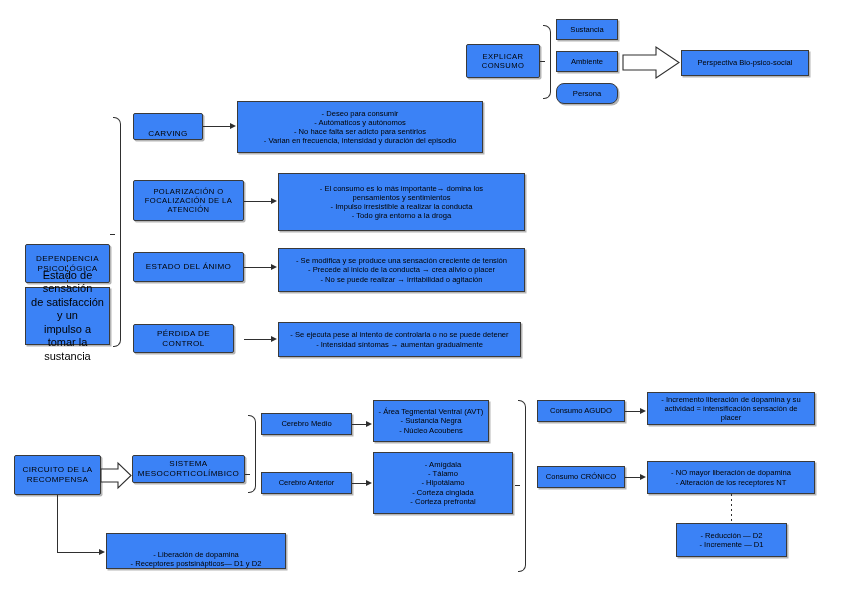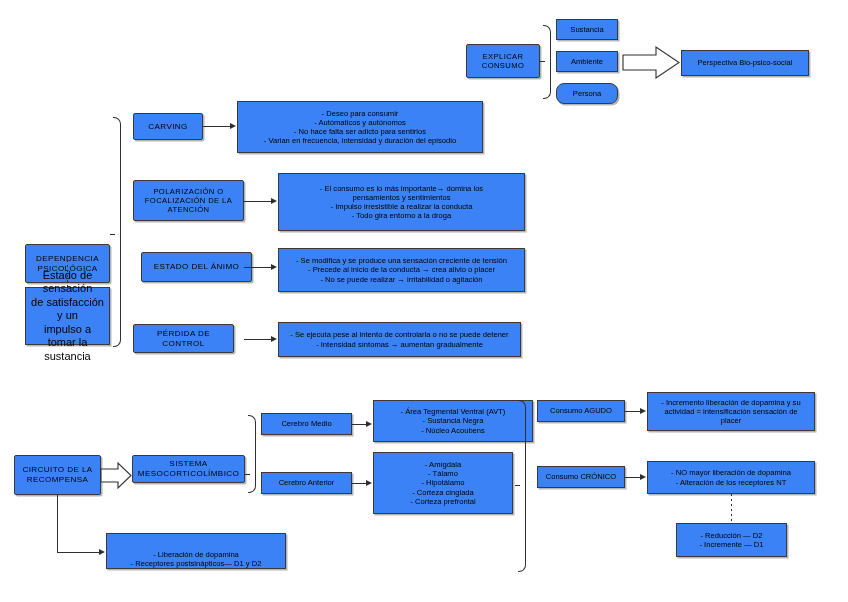--- a/index.html
+++ b/index.html
@@ -112,21 +112,21 @@
   <div class="node rect f7" style="left:25px;top:287px;width:85px;height:58px;">
     <span class="txt">Estado de sensación
 de satisfacción y un
 impulso a tomar la
 sustancia</span>
   </div>
 
   <div class="brace" style="left:113px;top:117px;height:228px;"></div>
   <div class="bracepoint" style="left:110px;top:234px;"></div>
 
-  <div class="node rounded f8 cap" style="left:133px;top:113px;width:70px;height:27px;">
+  <div class="node rounded f8 cap" style="left:133px;top:113px;width:70px;height:27px;align-items:flex-end;">
     <span class="txt">CARVING</span>
   </div>
   <div class="ln lnh" style="left:203px;top:126px;width:28px;"></div>
   <div class="arrowhead" style="left:230px;top:123px;"></div>
   <div class="node rect f75" style="left:237px;top:101px;width:246px;height:52px;">
     <span class="txt">- Deseo para consumir
 - Autómaticos y autónomos
 - No hace falta ser adicto para sentirlos
 - Varian en frecuencia, intensidad y duración del episodio</span>
   </div>
@@ -138,21 +138,21 @@
   </div>
   <div class="ln lnh" style="left:244px;top:201px;width:28px;"></div>
   <div class="arrowhead" style="left:271px;top:198px;"></div>
   <div class="node rect f75" style="left:278px;top:173px;width:247px;height:58px;">
     <span class="txt">- El consumo es lo más importante→ domina los
 pensamientos y sentimientos
 - Impulso irresistible a realizar la conducta
 - Todo gira entorno a la droga</span>
   </div>
 
-  <div class="node rounded f8 cap" style="left:141px;top:252px;width:111px;height:30px;">
+  <div class="node rounded f8 cap" style="left:133px;top:252px;width:111px;height:30px;">
     <span class="txt">ESTADO DEL ÁNIMO</span>
   </div>
   <div class="ln lnh" style="left:244px;top:267px;width:28px;"></div>
   <div class="arrowhead" style="left:271px;top:264px;"></div>
   <div class="node rect f75" style="left:278px;top:248px;width:247px;height:44px;">
     <span class="txt">- Se modifica y se produce una sensación creciente de tensión
 - Precede al inicio de la conducta → crea alivio o placer
 - No se puede realizar → irritabilidad o agitación</span>
   </div>
 
@@ -191,21 +191,21 @@
   </div>
 
   <div class="brace" style="left:248px;top:415px;height:76px;"></div>
   <div class="bracepoint" style="left:245px;top:474px;"></div>
 
   <div class="node rect f75" style="left:261px;top:413px;width:91px;height:22px;">
     <span class="txt">Cerebro Medio</span>
   </div>
   <div class="ln lnh" style="left:352px;top:424px;width:15px;"></div>
   <div class="arrowhead" style="left:366px;top:421px;"></div>
-  <div class="node rect f75" style="left:373px;top:400px;width:160px;height:42px;">
+  <div class="node rect f75" style="left:373px;top:400px;width:116px;height:42px;">
     <span class="txt">- Área Tegmental Ventral (AVT)
 - Sustancia Negra
 - Núcleo Acoubens</span>
   </div>
 
   <div class="node rect f75" style="left:261px;top:472px;width:91px;height:22px;">
     <span class="txt">Cerebro Anterior</span>
   </div>
   <div class="ln lnh" style="left:352px;top:483px;width:15px;"></div>
   <div class="arrowhead" style="left:366px;top:480px;"></div>
@@ -218,21 +218,21 @@
   </div>
 
   <div class="brace" style="left:518px;top:400px;height:170px;"></div>
   <div class="bracepoint" style="left:515px;top:485px;"></div>
 
   <div class="node rect f75" style="left:537px;top:400px;width:88px;height:22px;">
     <span class="txt">Consumo  AGUDO</span>
   </div>
   <div class="ln lnh" style="left:625px;top:411px;width:16px;"></div>
   <div class="arrowhead" style="left:640px;top:408px;"></div>
-  <div class="node rect f75" style="left:647px;top:392px;width:168px;height:39px;">
+  <div class="node rect f75" style="left:647px;top:392px;width:168px;height:33px;">
     <span class="txt">- Incremento liberación de dopamina y su
 actividad = intensificación sensación de
 placer</span>
   </div>
 
   <div class="node rect f75" style="left:537px;top:466px;width:88px;height:22px;">
     <span class="txt">Consumo CRÓNICO</span>
   </div>
   <div class="ln lnh" style="left:625px;top:477px;width:16px;"></div>
   <div class="arrowhead" style="left:640px;top:474px;"></div>

